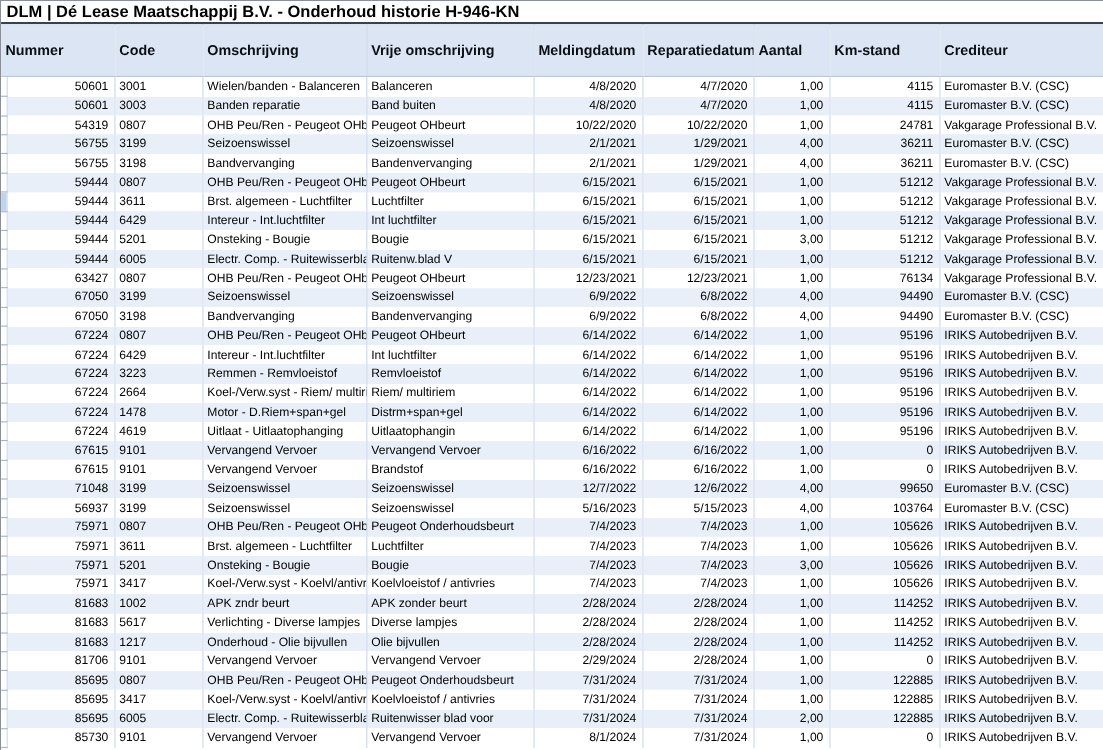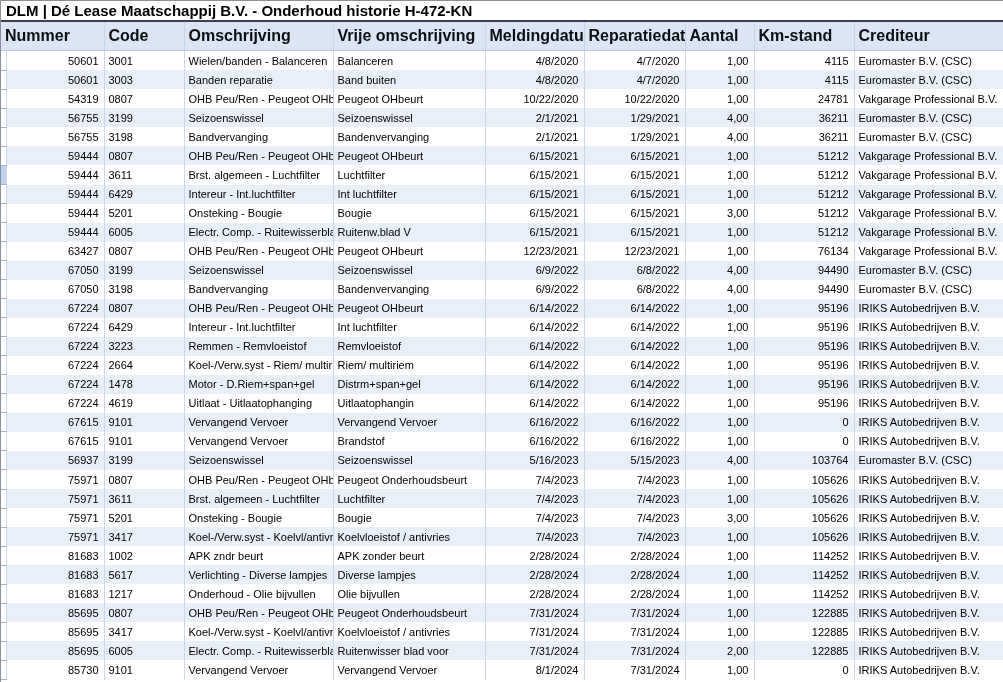--- a/index.html
+++ b/index.html
@@ -5,38 +5,38 @@
   * { margin:0; padding:0; box-sizing:border-box; }
   html,body { width:1003px; height:682px; overflow:hidden; background:#fff;
               font-family:"Liberation Sans", sans-serif; }
   .window { width:1003px; height:682px; background:#fff;
             border-top:1px solid #8a8f99; border-left:1px solid #8a8f99; }
   .titlebar { height:21px; line-height:20px; background:#fff; color:#000;
               font-size:15px; font-weight:bold; padding-left:5px;
               border-bottom:2px solid #39404e; white-space:nowrap; overflow:hidden; }
   table.grid { width:1003px; height:658px; border-collapse:collapse; table-layout:fixed; }
   thead tr { height:15px; }
-  th { background:#dbe5f3; color:#0b0f14; font-size:16px; font-weight:bold;
-       text-align:left; padding:5px 4px; white-space:nowrap; overflow:hidden;
+  th { background:#dbe5f3; color:#0b0f14; font-size:13px; font-weight:bold;
+       text-align:left; padding:16px 4px; white-space:nowrap; overflow:hidden;
        border-right:1px solid #c7d4e8; border-bottom:1px solid #b9c8de; }
   td { font-size:11px; color:#000; padding:0 4px; white-space:nowrap; overflow:hidden;
        border-right:1px solid #ccd8ea; vertical-align:middle; }
   td.al-right { text-align:right; padding-right:5px; }
   td.al-left  { text-align:left; }
   tbody tr:nth-child(even) td { background:#e9eff8; }
   tbody tr:nth-child(odd)  td { background:#ffffff; }
   td.gutter { padding:0; background:#fff !important;
               border-right:1px solid #ccd8ea; border-bottom:1px solid #a8b2c0; }
   td.gutter.selected { background:#bcd4ee !important; }
 </style>
 </head>
 <body>
 
 <div class="window">
-  <div class="titlebar">DLM | Dé Lease Maatschappij B.V. - Onderhoud historie H-472-KN</div>
+  <div class="titlebar">DLM | Dé Lease Maatschappij B.V. - Onderhoud historie H-946-KN</div>
   <table class="grid">
     <colgroup>
       <col style="width:5px">
       <col style="width:98px">
       <col style="width:80px">
       <col style="width:149px">
       <col style="width:152px">
       <col style="width:99px">
       <col style="width:101px">
       <col style="width:69px">
@@ -304,20 +304,32 @@
           <td class="al-left">Vervangend Vervoer</td>
           <td class="al-left">Brandstof</td>
           <td class="al-right">6/16/2022</td>
           <td class="al-right">6/16/2022</td>
           <td class="al-right">1,00</td>
           <td class="al-right">0</td>
           <td class="al-left">IRIKS Autobedrijven B.V.</td>
         </tr>
         <tr>
           <td class="gutter"></td>
+          <td class="al-right">71048</td>
+          <td class="al-left">3199</td>
+          <td class="al-left">Seizoenswissel</td>
+          <td class="al-left">Seizoenswissel</td>
+          <td class="al-right">12/7/2022</td>
+          <td class="al-right">12/6/2022</td>
+          <td class="al-right">4,00</td>
+          <td class="al-right">99650</td>
+          <td class="al-left">Euromaster B.V. (CSC)</td>
+        </tr>
+        <tr>
+          <td class="gutter"></td>
           <td class="al-right">56937</td>
           <td class="al-left">3199</td>
           <td class="al-left">Seizoenswissel</td>
           <td class="al-left">Seizoenswissel</td>
           <td class="al-right">5/16/2023</td>
           <td class="al-right">5/15/2023</td>
           <td class="al-right">4,00</td>
           <td class="al-right">103764</td>
           <td class="al-left">Euromaster B.V. (CSC)</td>
         </tr>
@@ -396,20 +408,32 @@
         <tr>
           <td class="gutter"></td>
           <td class="al-right">81683</td>
           <td class="al-left">1217</td>
           <td class="al-left">Onderhoud - Olie bijvullen</td>
           <td class="al-left">Olie bijvullen</td>
           <td class="al-right">2/28/2024</td>
           <td class="al-right">2/28/2024</td>
           <td class="al-right">1,00</td>
           <td class="al-right">114252</td>
+          <td class="al-left">IRIKS Autobedrijven B.V.</td>
+        </tr>
+        <tr>
+          <td class="gutter"></td>
+          <td class="al-right">81706</td>
+          <td class="al-left">9101</td>
+          <td class="al-left">Vervangend Vervoer</td>
+          <td class="al-left">Vervangend Vervoer</td>
+          <td class="al-right">2/29/2024</td>
+          <td class="al-right">2/28/2024</td>
+          <td class="al-right">1,00</td>
+          <td class="al-right">0</td>
           <td class="al-left">IRIKS Autobedrijven B.V.</td>
         </tr>
         <tr>
           <td class="gutter"></td>
           <td class="al-right">85695</td>
           <td class="al-left">0807</td>
           <td class="al-left">OHB Peu/Ren - Peugeot OHbe</td>
           <td class="al-left">Peugeot Onderhoudsbeurt</td>
           <td class="al-right">7/31/2024</td>
           <td class="al-right">7/31/2024</td>

